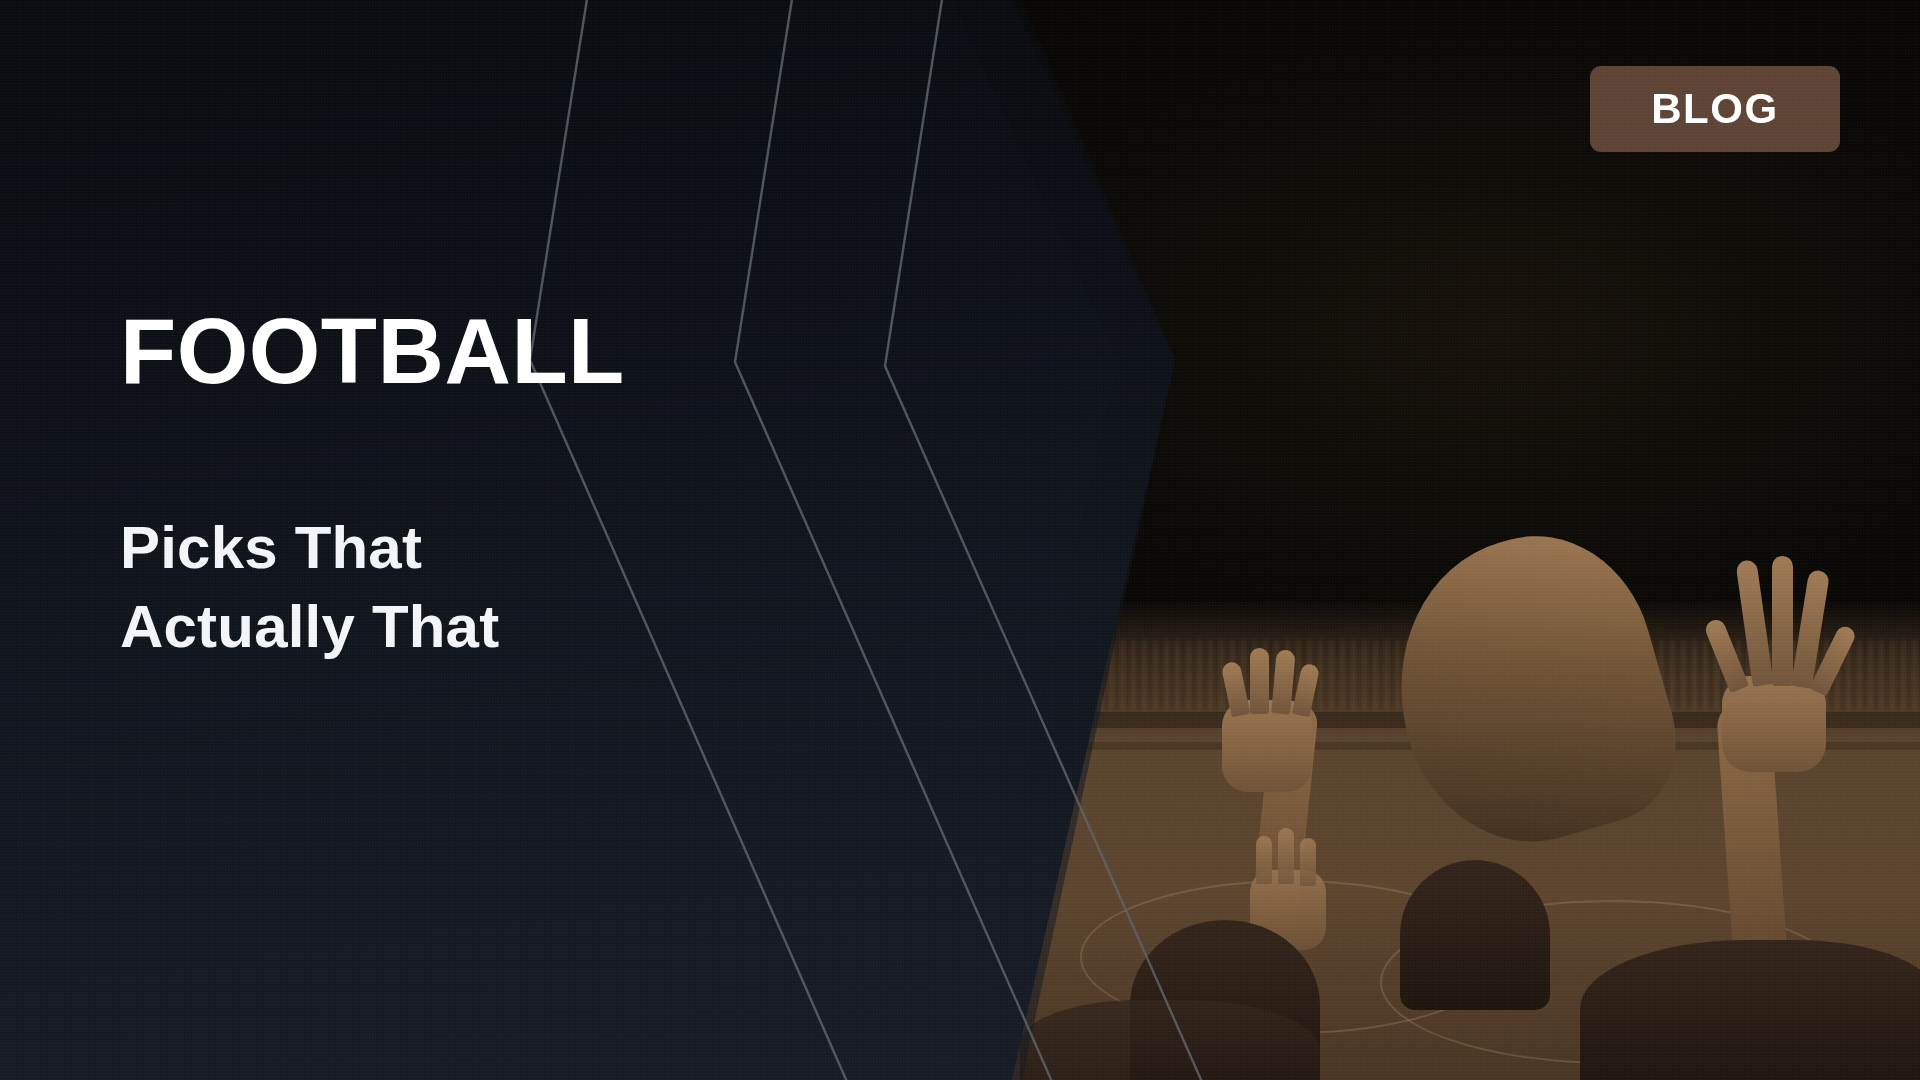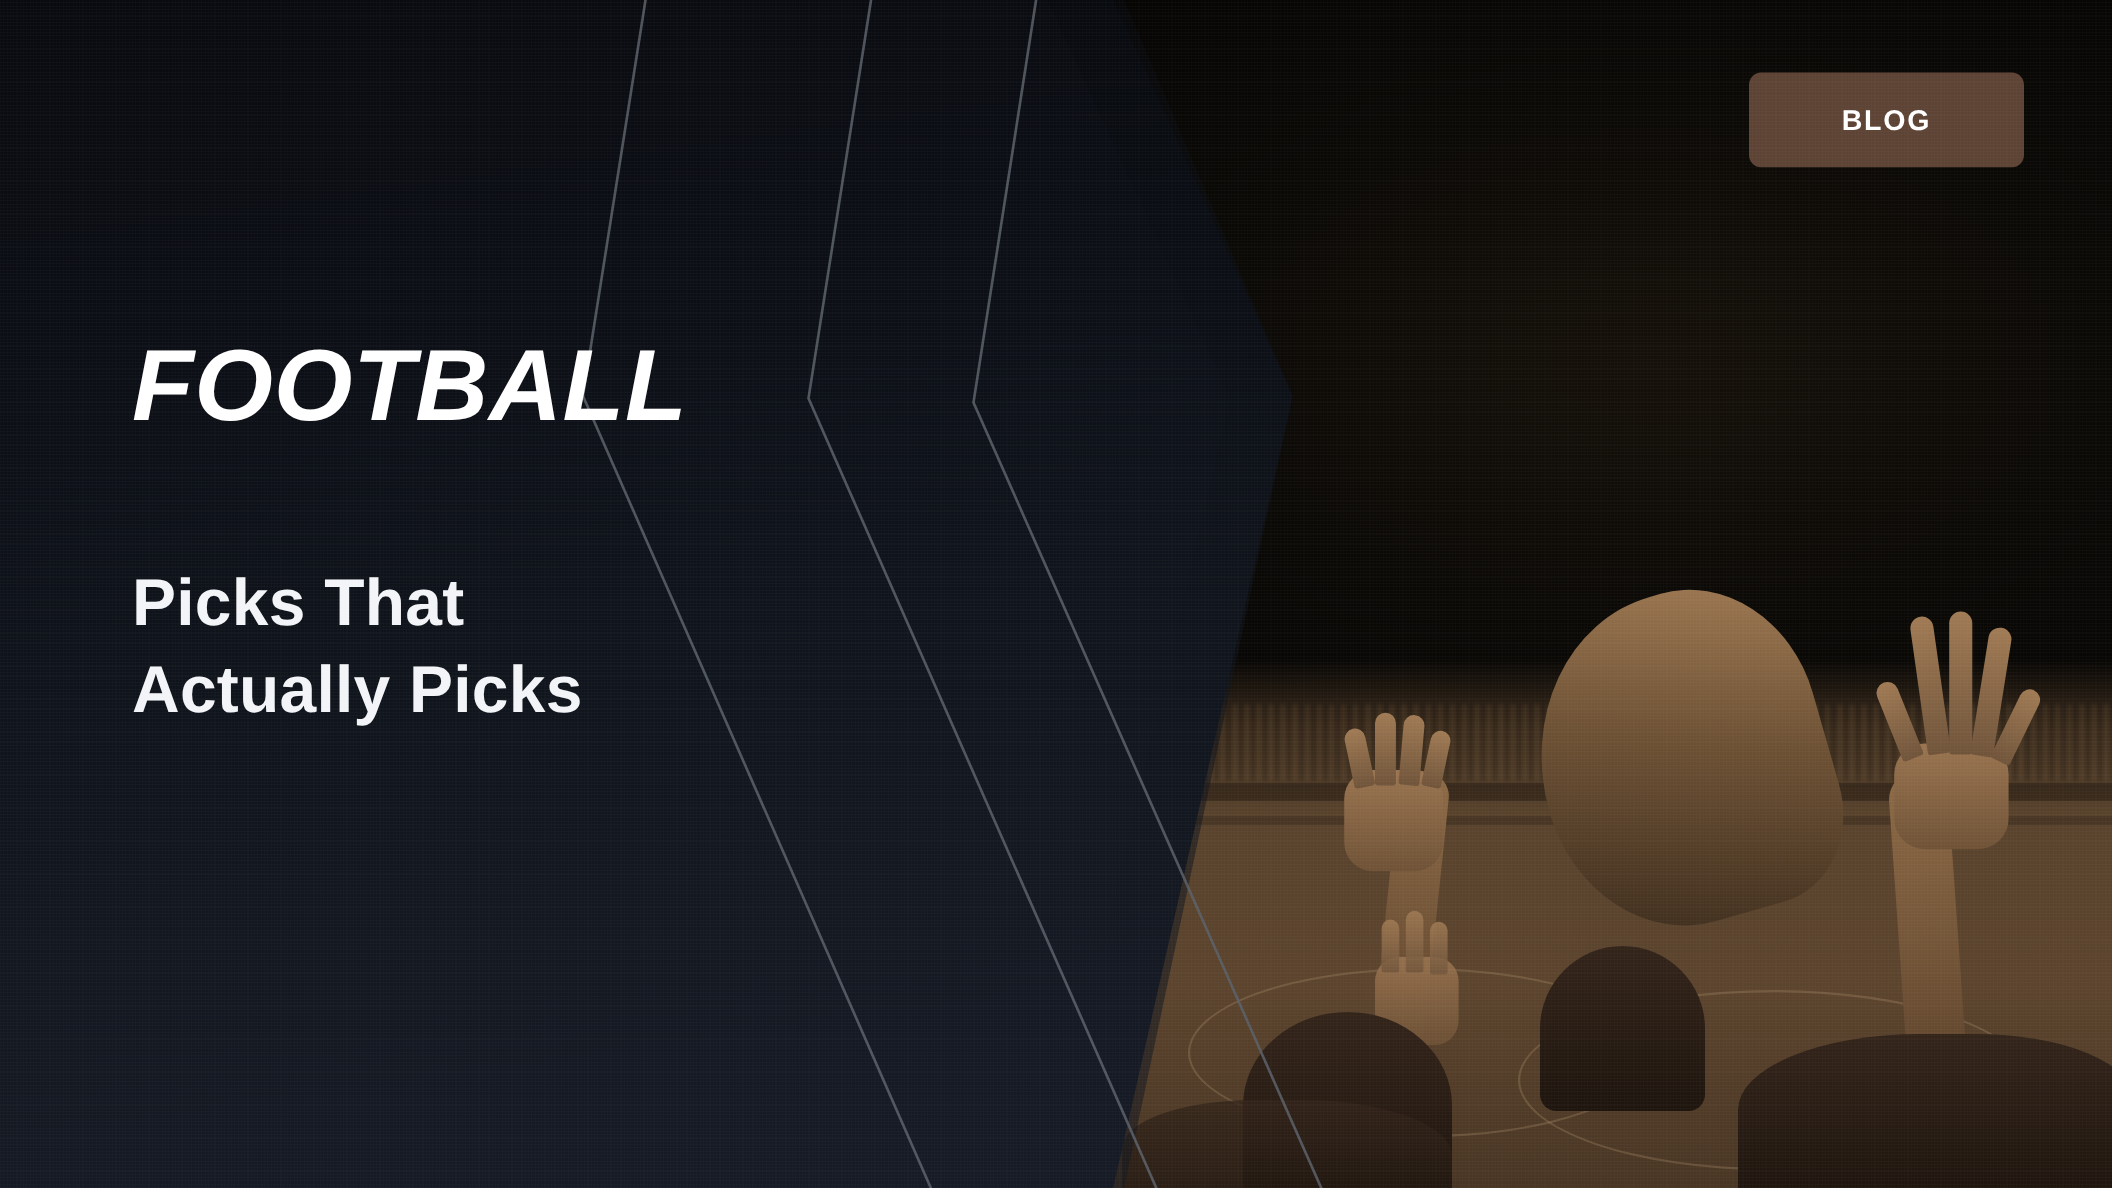--- a/index.html
+++ b/index.html
@@ -134,21 +134,20 @@
     width: 700px;
   }
   .headline {
     margin: 0;
     color: #ffffff;
     font-size: 92px;
     font-weight: 700;
     letter-spacing: 0.5px;
     line-height: 1.13;
     text-transform: uppercase;
-    font-style: italic;
   }
   .headline .hl-line { display: block; }
   .subhead {
     margin: 104px 0 0 0;
     color: #f2f4f7;
     font-size: 60px;
     font-weight: 300;
     line-height: 1.32;
     letter-spacing: 0.2px;
   }
@@ -163,21 +162,21 @@
     height: 86px;
     background: #5d4334;
     border-radius: 11px;
     display: flex;
     align-items: center;
     justify-content: center;
     z-index: 6;
   }
   .blog-badge-label {
     color: #ffffff;
-    font-size: 26px;
+    font-size: 42px;
     font-weight: 700;
     letter-spacing: 1.6px;
   }
 
   
   .grain {
     position: absolute;
     inset: 0;
     z-index: 7;
     pointer-events: none;
@@ -242,21 +241,21 @@
     <polyline points="795,-20 735,362 1060,1100" fill="none" stroke="#5A6068" stroke-width="2.4" stroke-linejoin="miter" opacity="0.85"></polyline>
     <polyline points="945,-20 885,366 1210,1100" fill="none" stroke="#5A6068" stroke-width="2.4" stroke-linejoin="miter" opacity="0.85"></polyline>
   </svg>
 
   <div class="content">
     <h1 class="headline">
       <span class="hl-line">FOOTBALL</span>
     </h1>
     <p class="subhead">
       <span class="sub-line">Picks That</span>
-      <span class="sub-line">Actually Picks</span>
+      <span class="sub-line">Actually That</span>
     </p>
   </div>
 
   <div class="blog-badge">
     <span class="blog-badge-label">BLOG</span>
   </div>
 
   <div class="grain"></div>
 </div>
 

